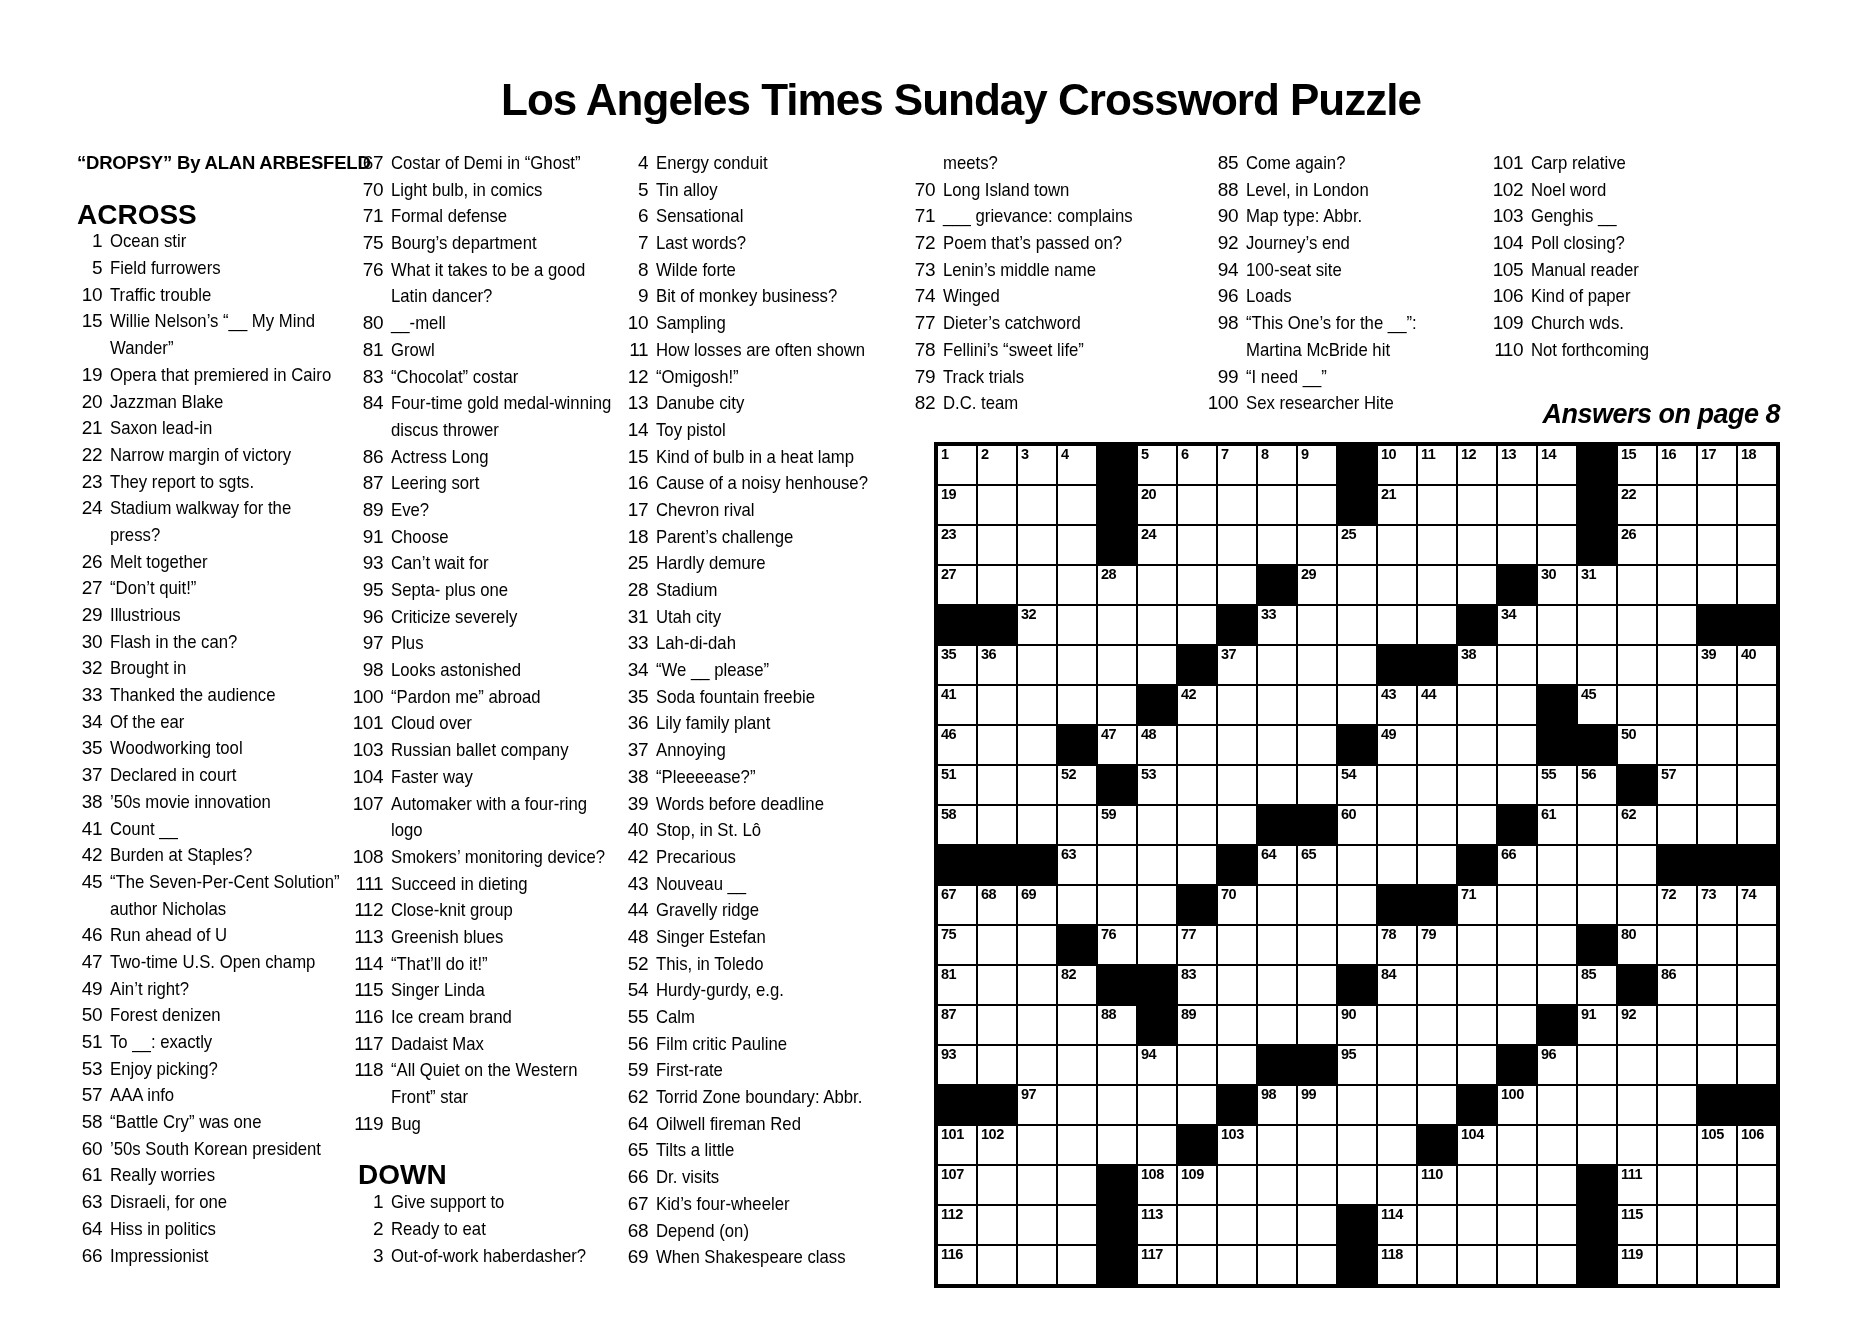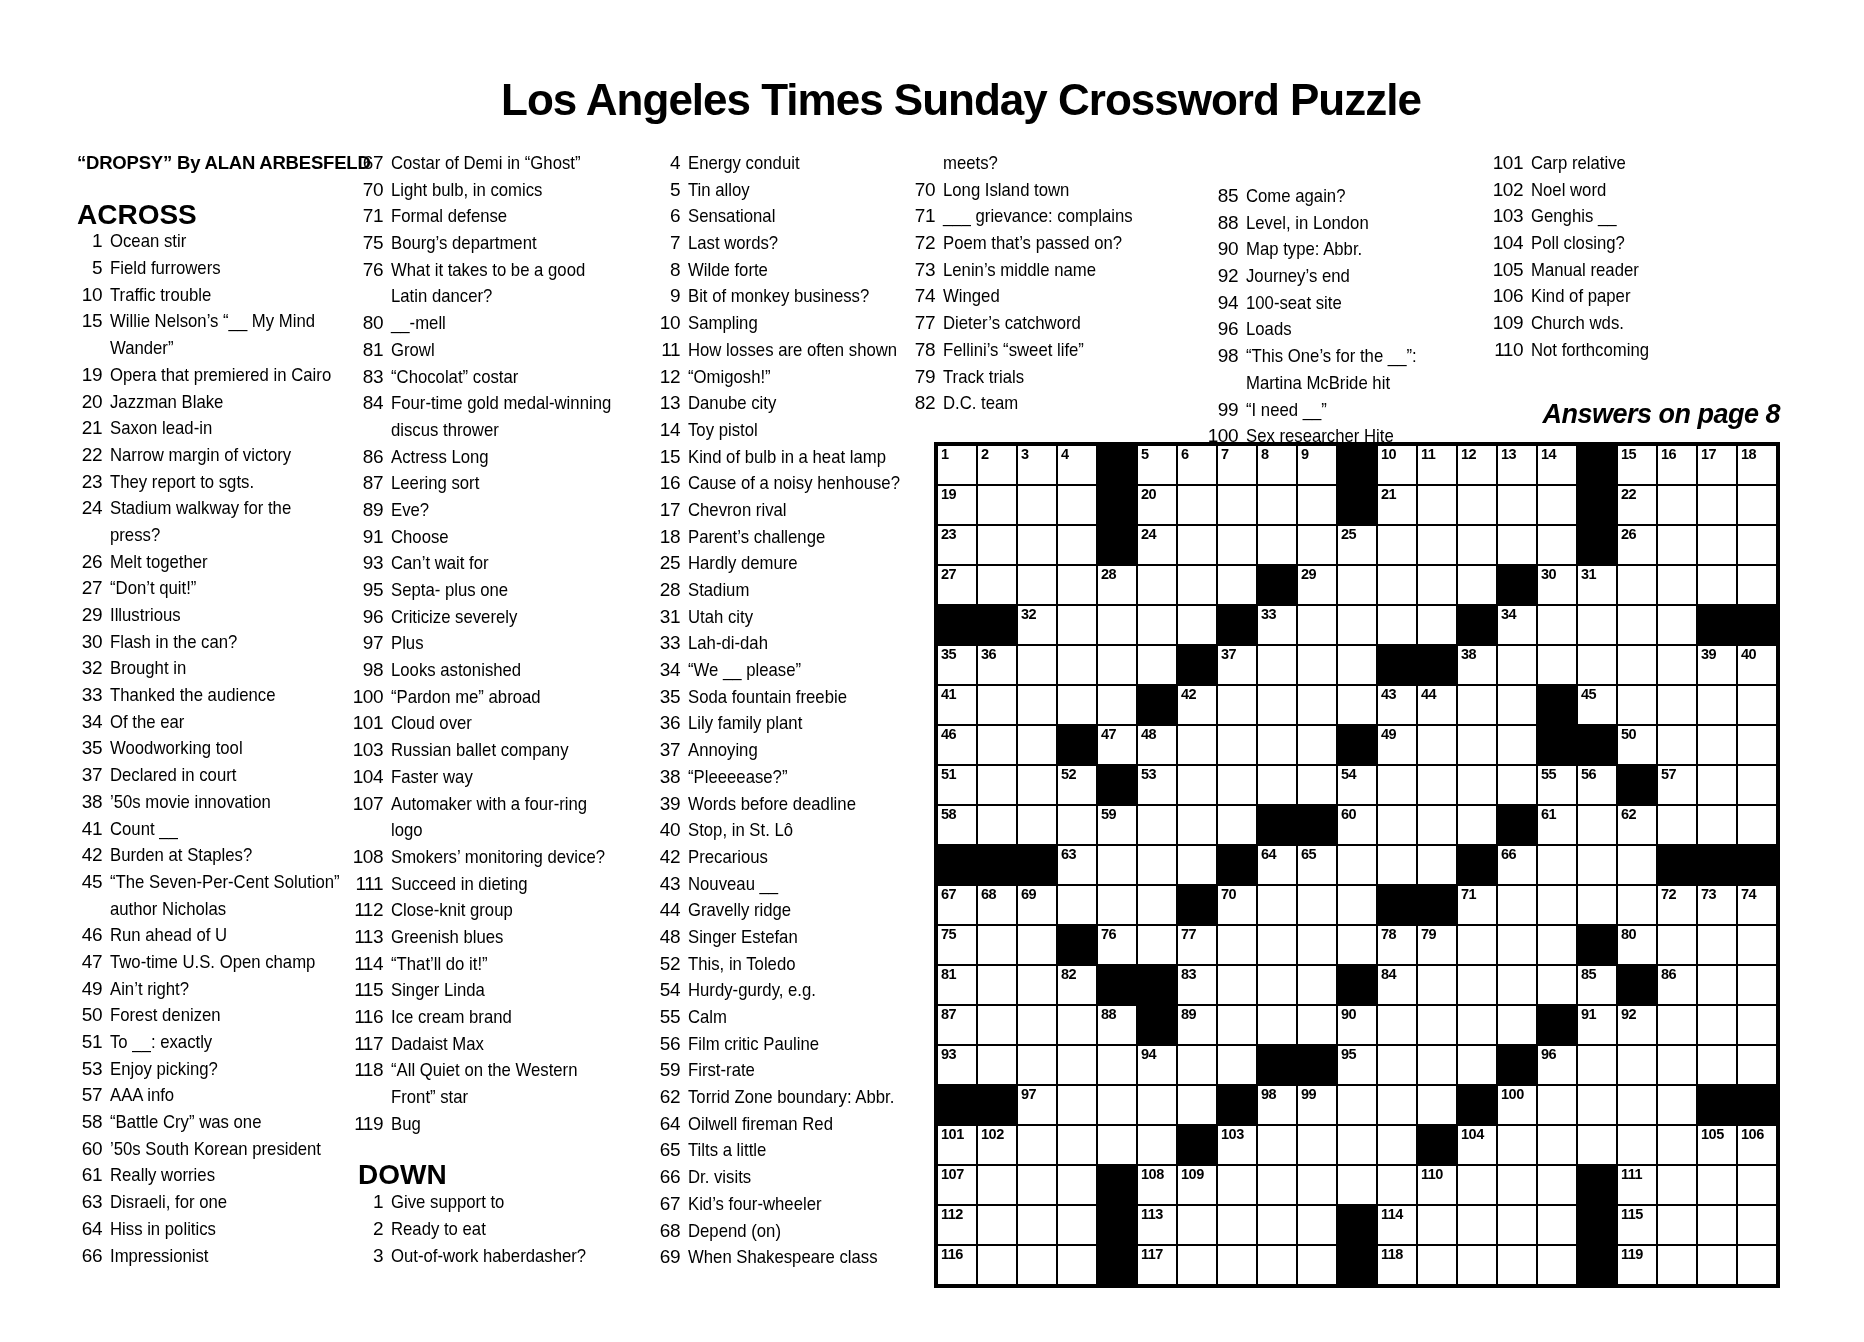--- a/index.html
+++ b/index.html
@@ -14,22 +14,22 @@
     position:absolute;left:0;top:46px;width:1848px;text-align:center;
     font-size:44px;font-weight:700;letter-spacing:-1px;white-space:nowrap;padding-left:37px;
   }
   .subtitle{
     position:absolute;left:0;top:103px;width:1848px;text-align:center;
     font-size:19px;white-space:nowrap;
   }
   .subtitle span{display:inline-block;transform:scaleX(.94);transform-origin:50% 50%;}
   
   .clue-col{position:absolute;top:150px;width:290px;}
-  #col1{left:64px;} #col2{left:345px;} #col3{left:642px;}
-  #col4{left:897px;} #col5{left:1200px;margin-top:33px;} #col6{left:1485px;text-decoration:underline;}
+  #col1{left:64px;} #col2{left:345px;} #col3{left:610px;}
+  #col4{left:897px;} #col5{left:1200px;} #col6{left:1485px;text-decoration:underline;}
   .ln{height:26.7px;line-height:26.7px;white-space:nowrap;font-size:19px;}
   .ln .num{display:inline-block;width:38px;text-align:right;vertical-align:baseline;letter-spacing:-0.5px;}
   .ln .txt{display:inline-block;margin-left:8px;transform:scaleX(.88);transform-origin:0 70%;vertical-align:baseline;}
   .ln.head{font-weight:700;padding-left:13px;font-size:28px;letter-spacing:0;}
   .ln.by{font-size:18.5px;letter-spacing:-0.2px;}
   .ln.gap{height:25px;}
   
   .answers-note{
     position:absolute;top:399px;right:84px;
     font-size:27px;font-weight:700;font-style:italic;letter-spacing:-0.5px;

